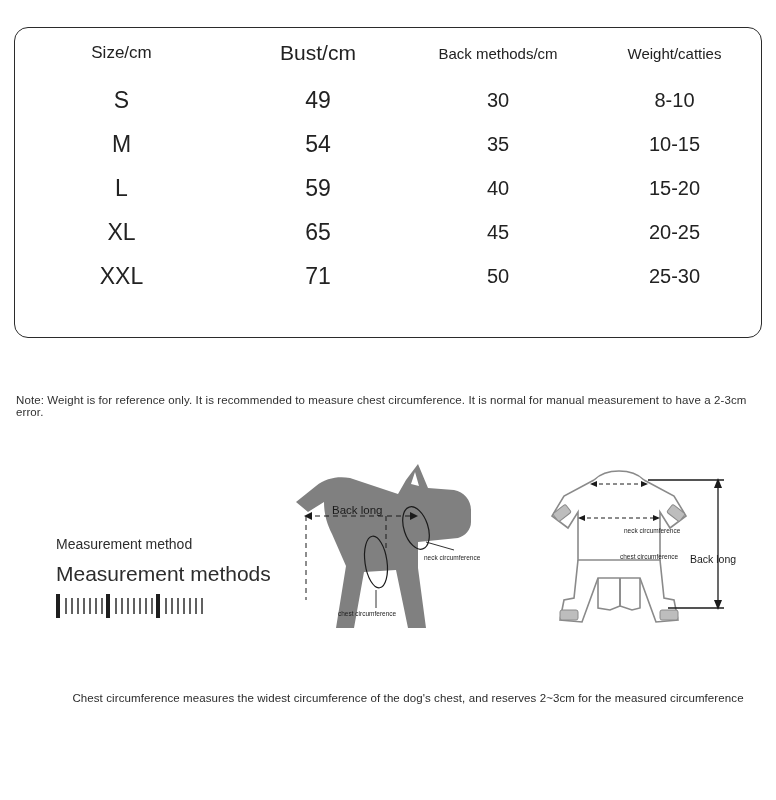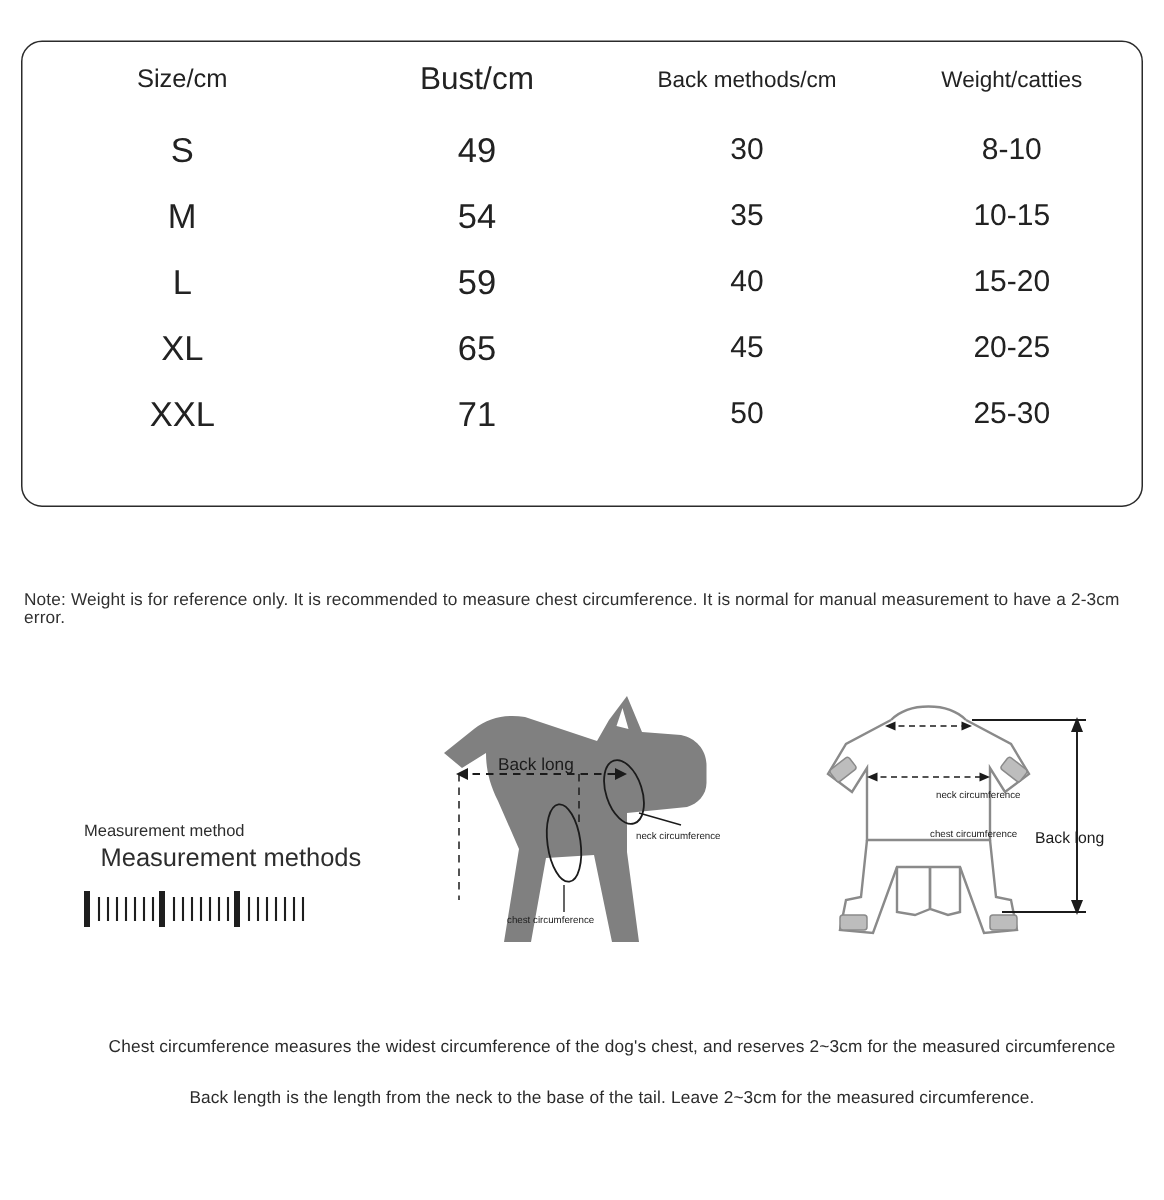--- a/index.html
+++ b/index.html
@@ -78,29 +78,29 @@
     left: 0;
     top: 440px;
     width: 776px;
     height: 240px;
   }
 
   
   .measure-label-small {
     position: absolute;
     left: 56px;
-    top: 108px;
-    font-size: 11px;
+    top: 96px;
+    font-size: 14px;
     color: #2d2d2d;
   }
   .measure-label-big {
     position: absolute;
-    left: 67px;
+    left: 56px;
     top: 122px;
-    font-size: 17px;
+    font-size: 21px;
     color: #2d2d2d;
   }
   .tick-ruler {
     position: absolute;
     left: 56px;
     top: 152px;
     width: 150px;
     height: 28px;
   }
 
@@ -356,14 +356,13 @@
       <polygon fill="#1b1b1b" points="190,160 186,150 194,150"></polygon>
     </svg>
     <div class="mini-cap cap-neck-right">neck circumference</div>
     <div class="mini-cap cap-chest-right">chest circumference</div>
     <div class="cap-backlong-right">Back long</div>
   </div>
 </div>
 
 <div class="bottom-lines">
   <div>Chest circumference measures the widest circumference of the dog's chest, and reserves 2~3cm for the measured circumference</div>
-  <div>Back length is the length from the neck to the base of the tail. Leave 2~3cm for the measured circumference.</div>
 </div>
 
 </body></html>

